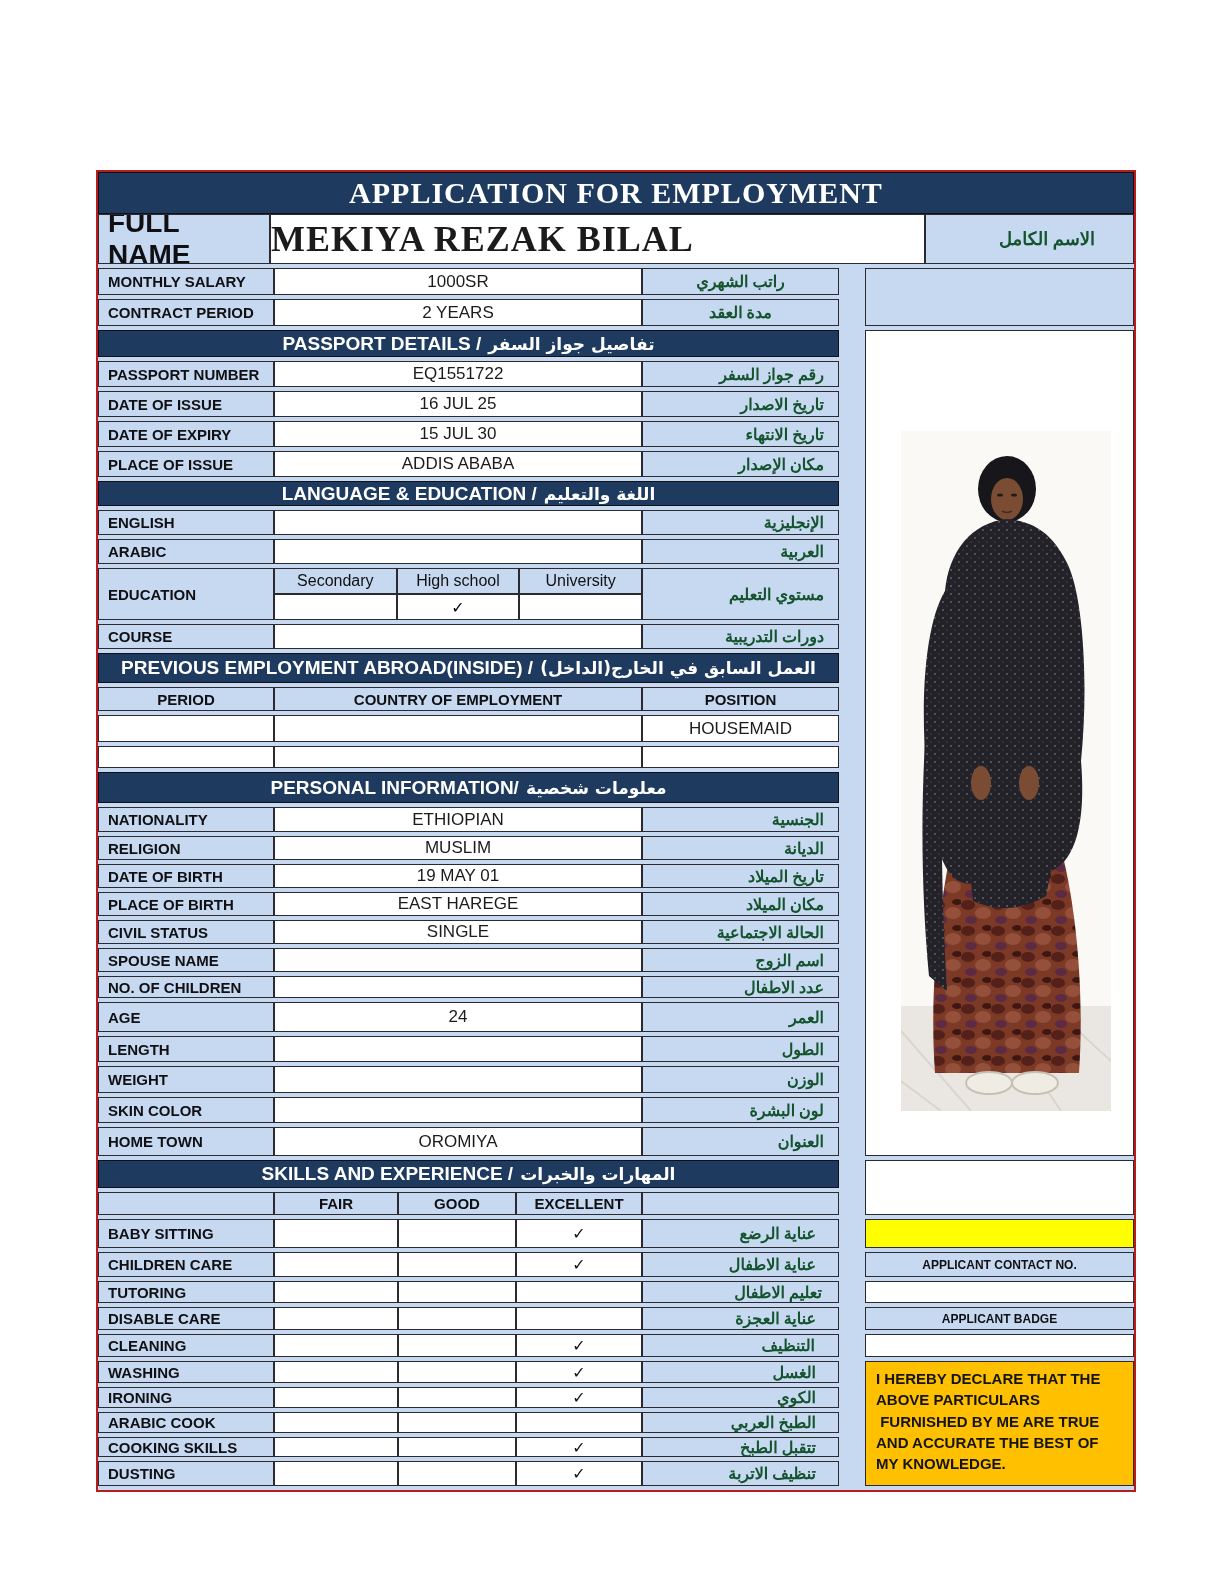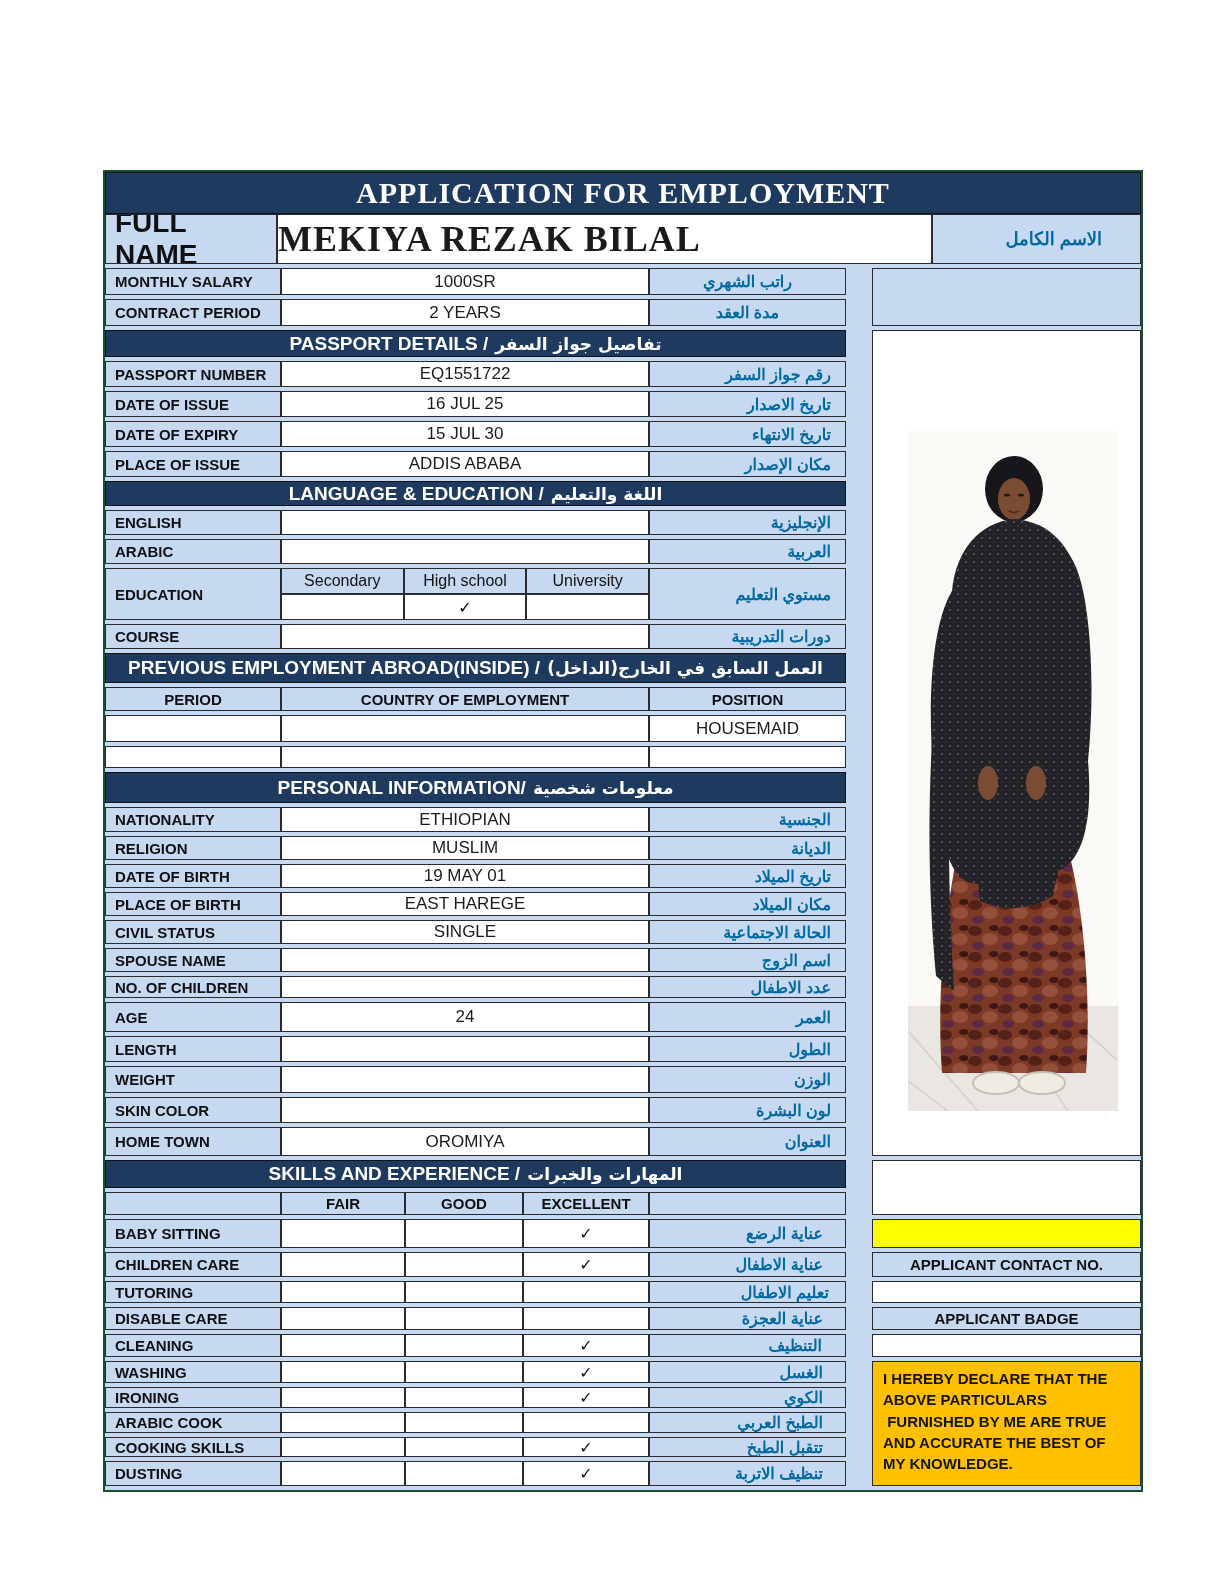--- a/index.html
+++ b/index.html
@@ -1,28 +1,28 @@
 <!DOCTYPE html>
 <html><head>
 <meta charset="utf-8">
 <style>
   html,body{margin:0;padding:0;}
   body{width:1224px;height:1584px;background:#ffffff;position:relative;
        font-family:"Liberation Sans",sans-serif;}
-  .sheet{position:absolute;left:103px;top:170px;width:1036px;
-         background:#c6d9f0;border:2px solid #14532d;box-sizing:content-box;}
+  .sheet{position:absolute;left:96px;top:170px;width:1036px;
+         background:#c6d9f0;border:2px solid #b91c1c;box-sizing:content-box;}
   .titlebar{height:42px;background:#1e3a5f;border:1px solid #10101a;box-sizing:border-box;
             display:flex;align-items:center;justify-content:center;color:#fff;
             font-family:"Liberation Serif",serif;font-weight:bold;font-size:30px;letter-spacing:1px;}
   .row{display:flex;margin-bottom:4px;}
   .c{box-sizing:border-box;border:1px solid #2a2a30;display:flex;align-items:center;overflow:hidden;}
   .lab{background:#c6d9f0;font-weight:bold;font-size:15px;color:#101014;padding-left:9px;}
   .val{background:#ffffff;justify-content:center;font-size:17px;color:#1b1b1b;}
   .ar{background:#c6d9f0;justify-content:flex-end;padding-right:14px;
-      font-family:Liberation Sans, sans-serif;font-weight:bold;font-size:16px;color:#0369a1;}
+      font-family:Liberation Serif, serif;font-weight:bold;font-size:16px;color:#14532d;}
   .ar-c{justify-content:center;padding-right:0;}
   .w1{width:176px;} .w2{flex:1;} .w3{width:197px;}
   .hdrbar{flex:1;background:#1e3a5f;border:1px solid #10101a;box-sizing:border-box;
           display:flex;align-items:center;justify-content:center;gap:7px;color:#fff;}
   .h-en{font-weight:bold;font-size:19px;font-family:"Liberation Sans",sans-serif;}
   .h-ar{font-weight:bold;font-size:17px;font-family:"DejaVu Sans",sans-serif;}
   .fullname-row{height:50px;}
   .fn-lab{width:172px;font-size:28px;}
   .fn-val{flex:1;justify-content:flex-start;
           font-family:"Liberation Serif",serif;font-weight:bold;font-size:36px;letter-spacing:1px;}
@@ -36,21 +36,21 @@
          align-items:center;justify-content:center;}
   .edu-h{background:#c6d9f0;font-size:16px;color:#101014;}
   .edu-k{background:#fff;font-size:16px;}
   .colhead{background:#c6d9f0;justify-content:center;font-weight:bold;font-size:15px;color:#101014;}
   .wf{width:124px;} .wg{width:118px;} .we{width:126px;}
   .chk{background:#fff;justify-content:center;font-size:16px;color:#111;}
   .r-cell{box-sizing:border-box;border:1px solid #2a2a30;margin-bottom:4px;
           display:flex;align-items:center;justify-content:center;}
   .r-white{background:#ffffff;}
   .r-yellow{background:#ffff00;}
-  .r-blue{background:#c6d9f0;font-weight:bold;font-size:15px;color:#101014;}
+  .r-blue{background:#c6d9f0;font-weight:bold;font-size:12px;color:#101014;}
   .r-orange{background:#ffc000;align-items:flex-start;justify-content:flex-start;
             padding:6px 10px;font-weight:bold;font-size:15px;line-height:1.42;color:#141414;
             white-space:pre-wrap;}
   .photo-cell{position:relative;background:#ffffff;}
   .photo-cell svg{position:absolute;left:35px;top:100px;}
 </style>
 </head>
 <body>
 
 <div class="sheet">

